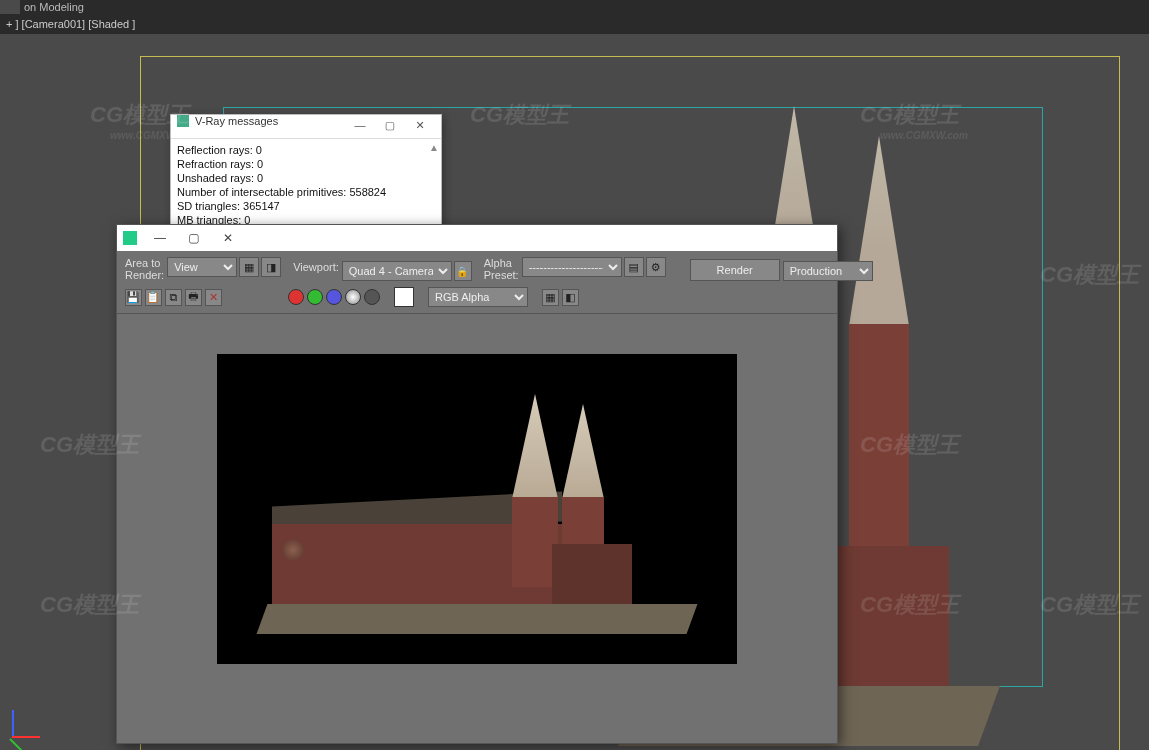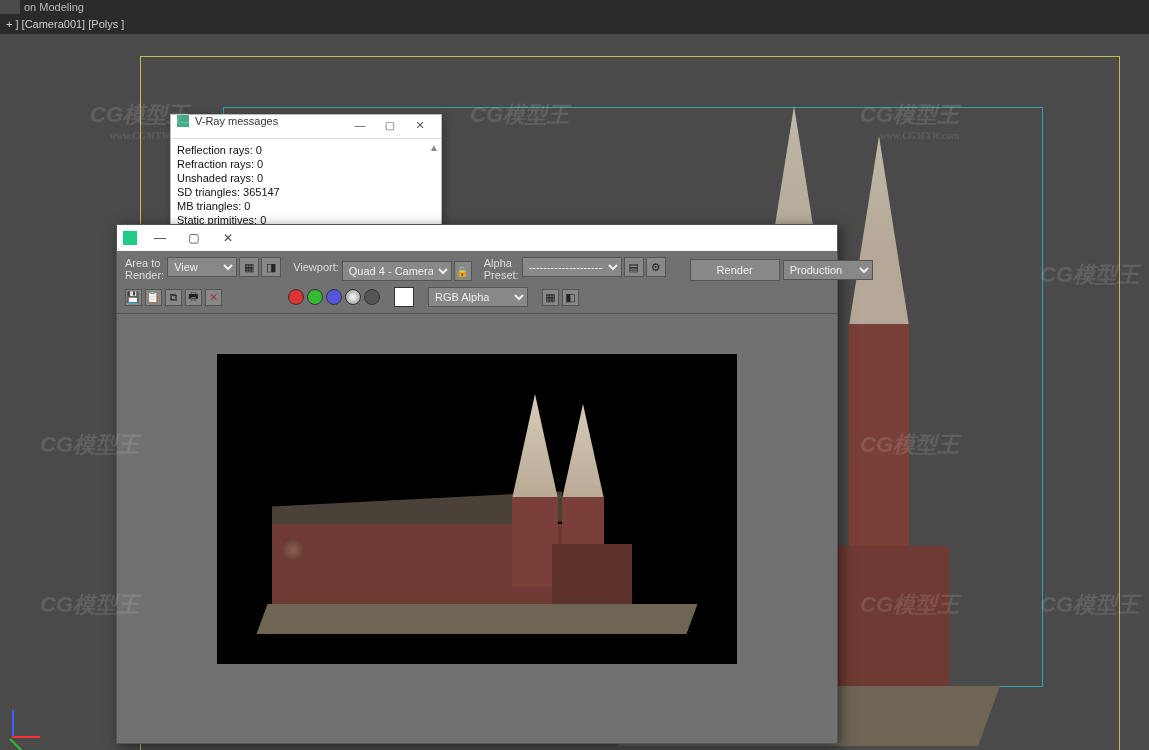--- a/index.html
+++ b/index.html
@@ -77,29 +77,29 @@
 .ro-facade { position: absolute; left: 280px; top: 150px; width: 80px; height: 70px; background: #5e332c; }
 .ro-ground { position: absolute; left: -10px; top: 210px; width: 430px; height: 30px; background: #6e6555; transform: skewX(-20deg); }
 .ro-rose { position: absolute; left: 10px; top: 145px; width: 22px; height: 22px; border-radius: 50%; background: radial-gradient(#8a6050,#5a3028); }
 
 .axis { position: absolute; left: 6px; bottom: 6px; width: 40px; height: 40px; }
 .axis .z { position: absolute; left: 6px; bottom: 6px; width: 2px; height: 28px; background: #4060ff; }
 .axis .x { position: absolute; left: 6px; bottom: 6px; width: 28px; height: 2px; background: #ff3030; }
 .axis .y { position: absolute; left: 4px; bottom: 4px; width: 18px; height: 2px; background: #30c030; transform: rotate(45deg); transform-origin: left; }
 
 .watermark { position: absolute; color: rgba(255,255,255,.12); font-size: 22px; font-weight: bold; font-style: italic; pointer-events: none; }
-.watermark.sm { position: absolute; color: rgba(255,255,255,.1); font-size: 10px; pointer-events: none; font-family: Liberation Serif, serif; }
+.watermark.sm { position: absolute; color: rgba(255,255,255,.1); font-size: 10px; pointer-events: none; }
 </style>
 </head>
 <body>
 
 <div class="title-bar">
   <span>on Modeling</span>
 </div>
-<div class="viewport-label">+ ] [Camera001] [Polys ]</div>
+<div class="viewport-label">+ ] [Camera001] [Shaded ]</div>
 
 <div class="stats">
   <table>
     <tbody>
         <tr>
           <td></td>
           <td>Total</td>
         </tr>
     <tr>
           <td>Polys:</td>
@@ -145,20 +145,21 @@
     <div class="txt">V-Ray messages</div>
     <div class="btn">—</div>
     <div class="btn">▢</div>
     <div class="btn">✕</div>
   </div>
   <div class="vray-body">
     <div class="scroll">▲</div>
     <div>Reflection rays: 0</div>
     <div>Refraction rays: 0</div>
     <div>Unshaded rays: 0</div>
+    <div>Number of intersectable primitives: 558824</div>
     <div>SD triangles: 365147</div>
     <div>MB triangles: 0</div>
     <div>Static primitives: 0</div>
   </div>
 </div>
 
 <div class="render-win">
   <div class="render-title">
     <div class="ico"></div>
     <div class="btn">—</div>
@@ -184,21 +185,21 @@
     </div>
     <div class="group">
       <label>Alpha Preset:</label>
       <div style="display:flex;gap:2px">
         <select class="sel wide"><option>--------------------------</option></select>
         <div class="iconbtn">▤</div>
         <div class="iconbtn">⚙</div>
       </div>
     </div>
     <div style="flex:1"></div>
-    <div class="group" style="align-items:center">
+    <div class="group" style="align-items:flex-end">
       <button class="render-btn">Render</button>
       <select class="sel" style="width:90px"><option>Production</option></select>
     </div>
   </div>
 
   <div class="tool-row">
     <div class="iconbtn small">💾</div>
     <div class="iconbtn small">📋</div>
     <div class="iconbtn small">⧉</div>
     <div class="iconbtn small">🖶</div>

